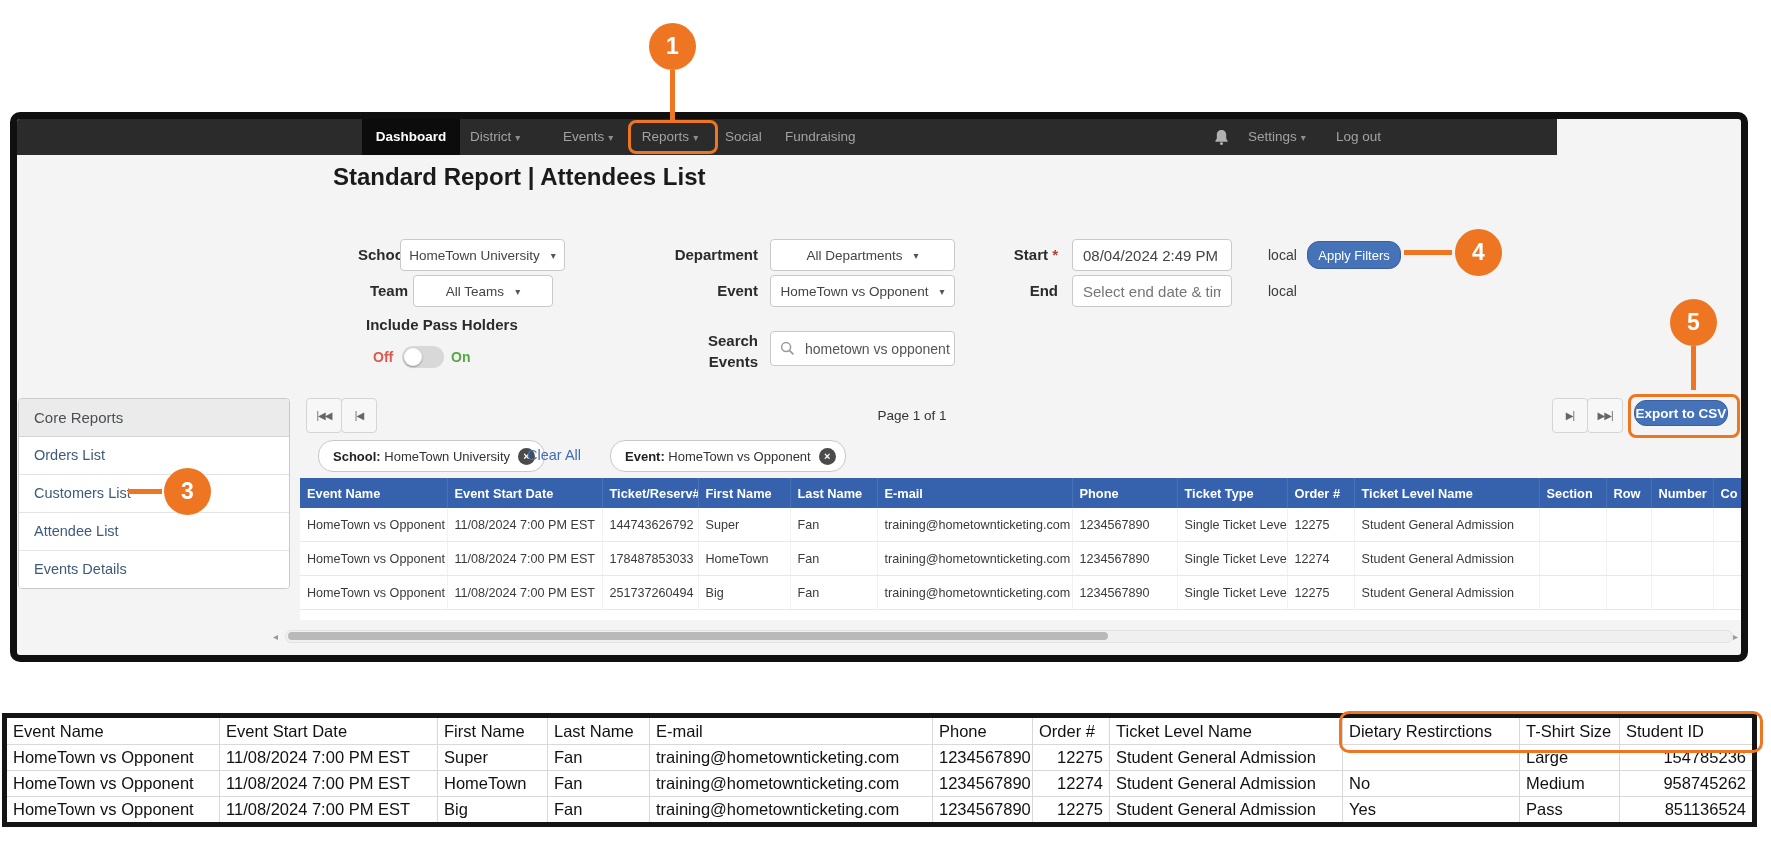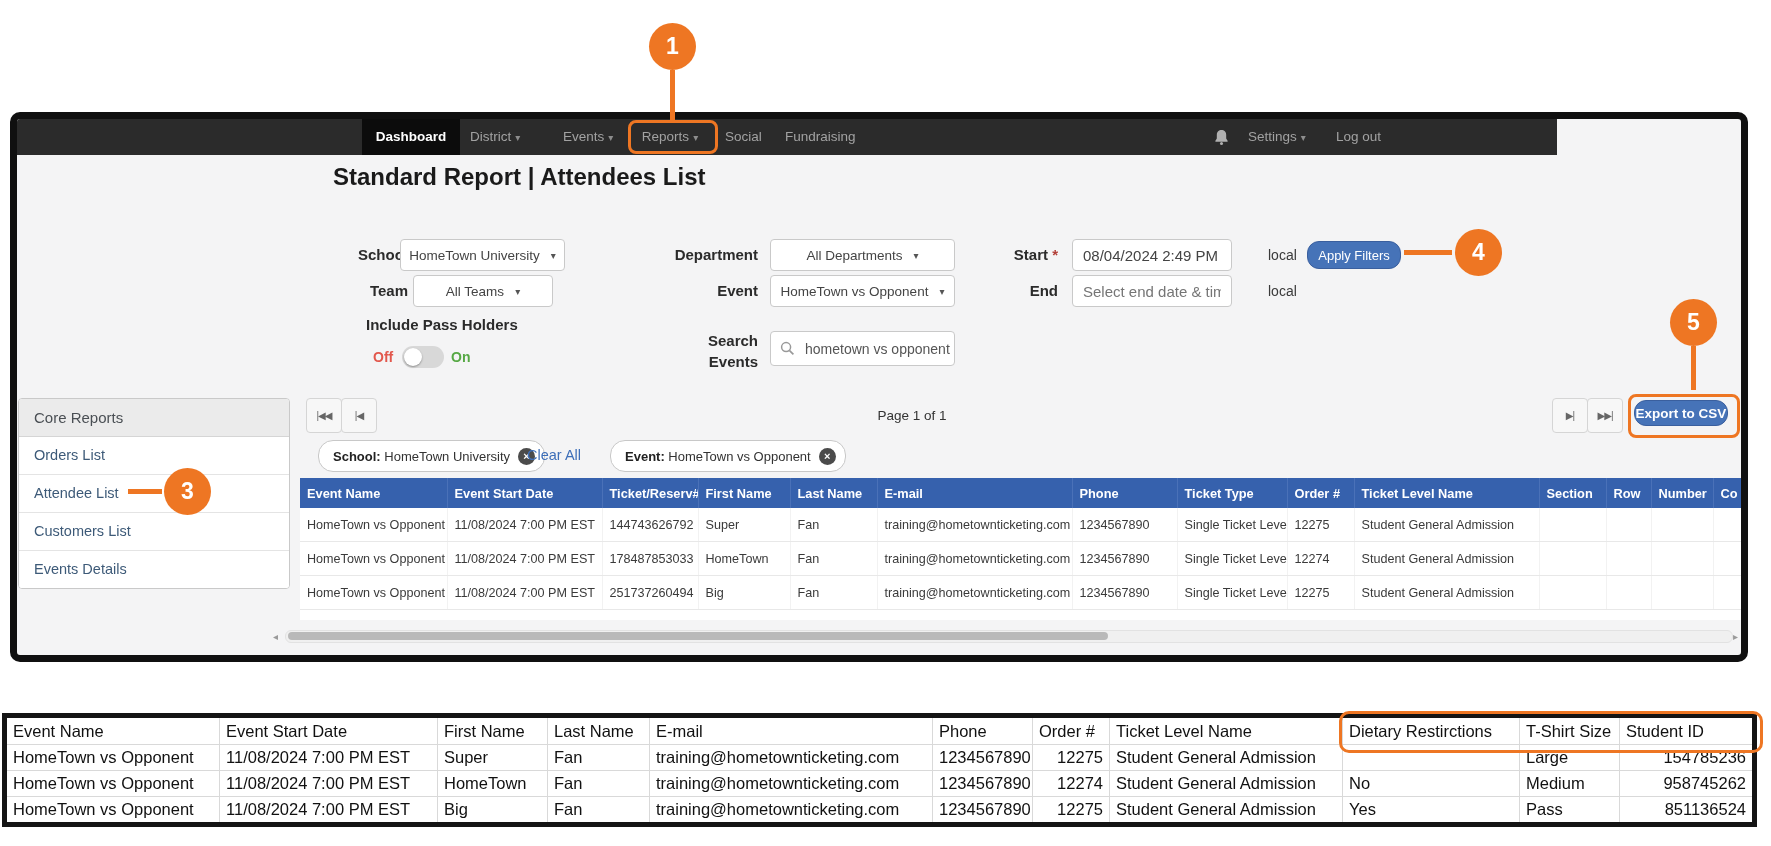--- a/index.html
+++ b/index.html
@@ -156,22 +156,22 @@
             <circle cx="6.5" cy="6.5" r="4.8" fill="none" stroke="#999" stroke-width="1.6"></circle>
             <line x1="10.2" y1="10.2" x2="14.3" y2="14.3" stroke="#999" stroke-width="1.8"></line>
           </svg>
         </span>
       <input value="hometown vs opponent" style="">
     </div>
 
     <div class="abs sidebar" style="left:1px;top:279px;width:270px;">
       <div class="sb-head">Core Reports</div>
       <div class="sb-item" style="border-top:none;">Orders List</div>
+      <div class="sb-item">Customers List</div>
       <div class="sb-item">Attendee List</div>
-      <div class="sb-item">Customers List</div>
       <div class="sb-item">Events Details</div>
     </div>
 
     <div class="abs pg-btn" style="left:289px;top:279px;">
         <span>|◀◀</span>
       </div>
     <div class="abs pg-btn" style="left:324px;top:279px;">
         <span>|◀</span>
       </div>
     <div class="abs page-status" style="left:695px;top:289px;width:400px;">Page 1 of 1</div>

